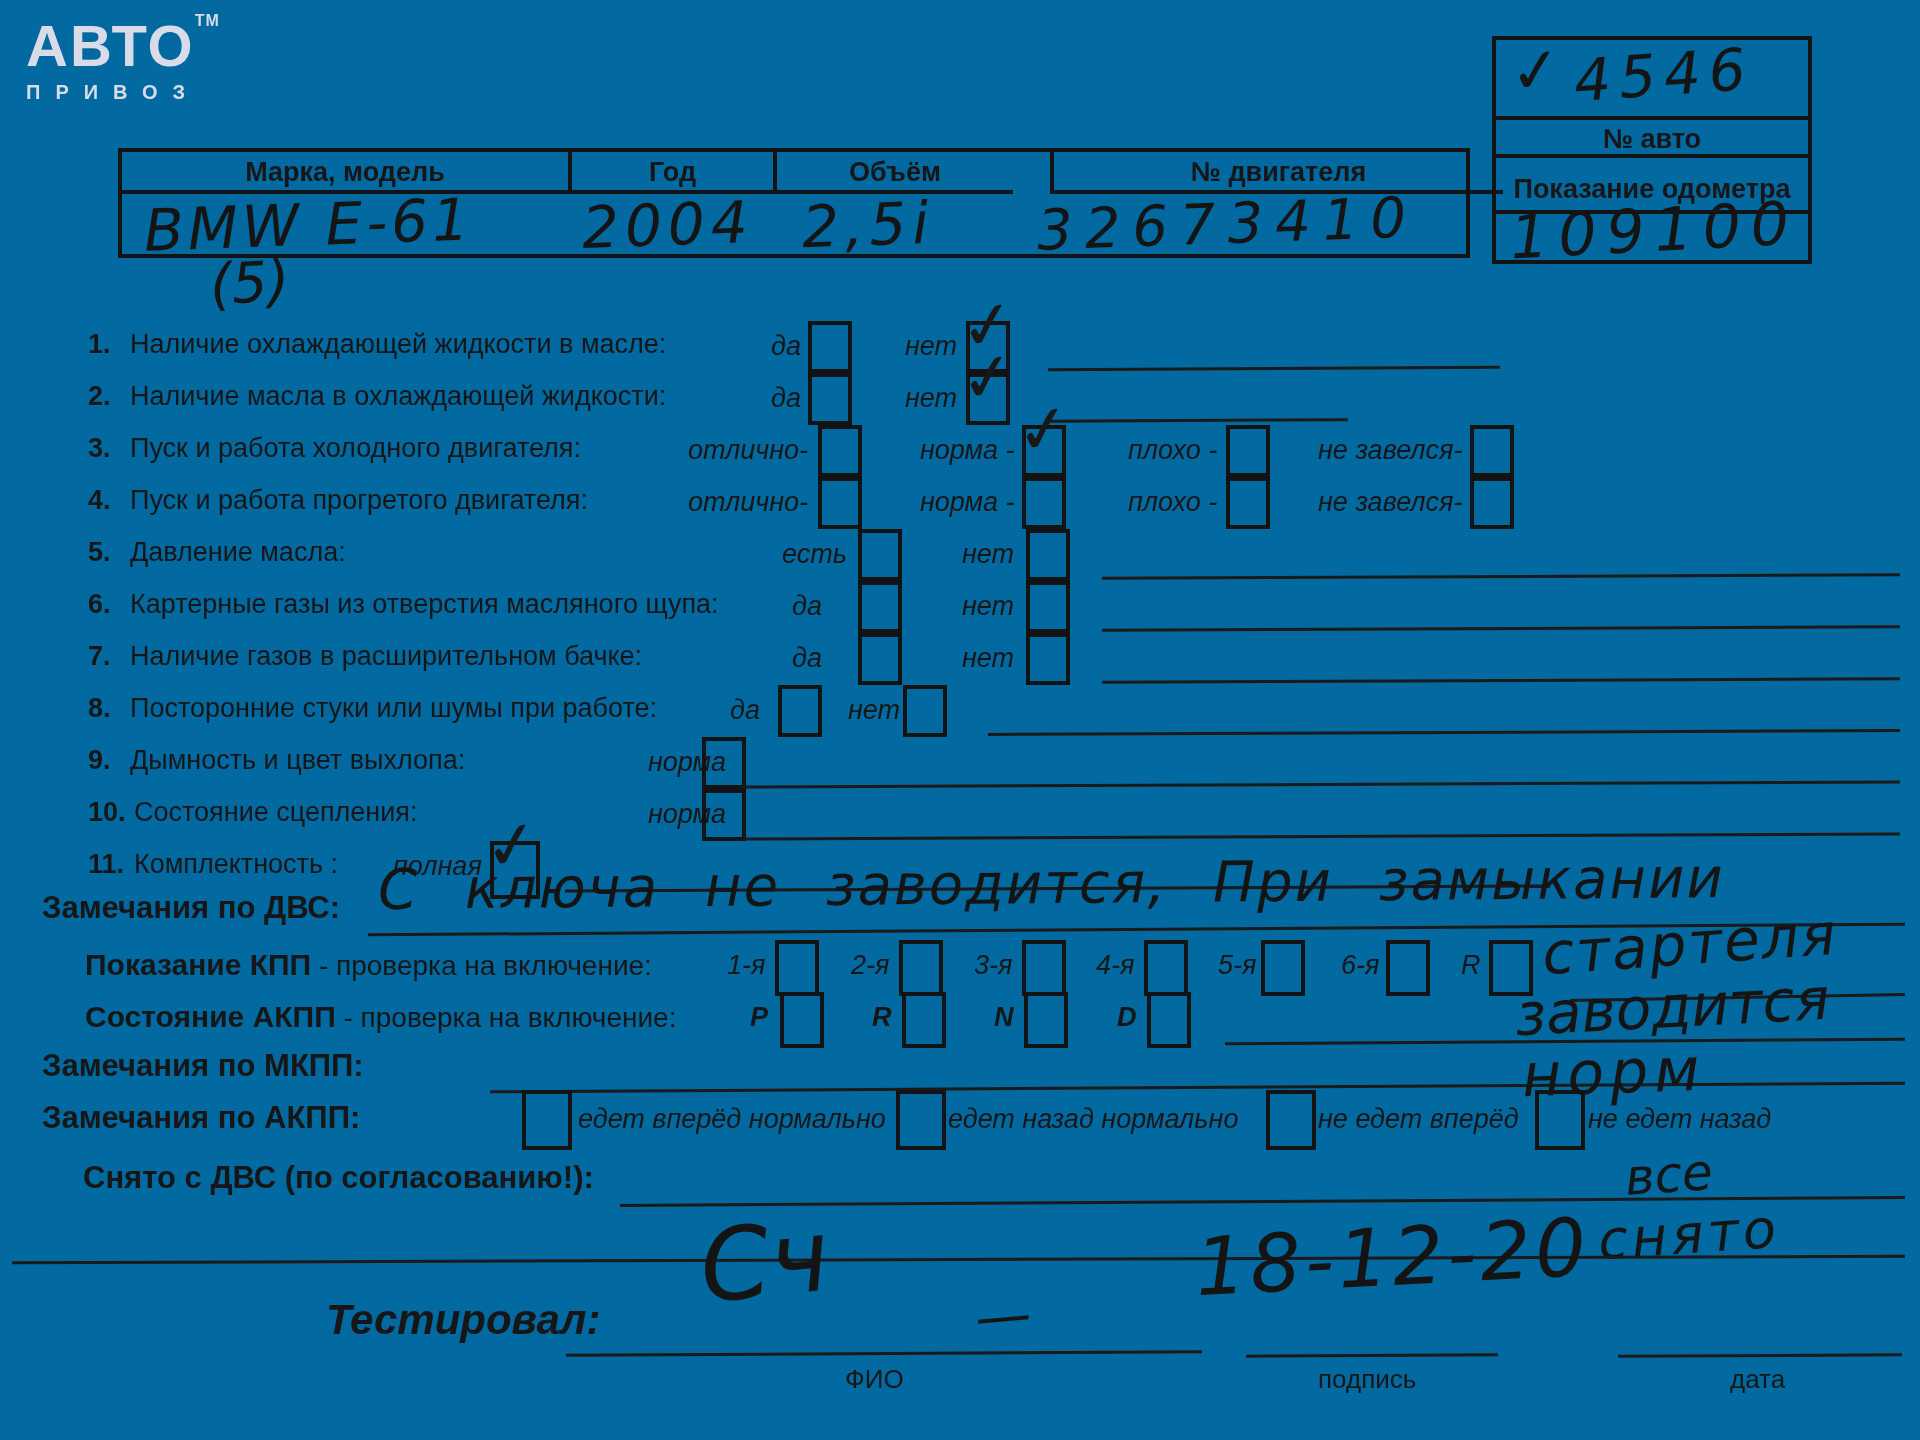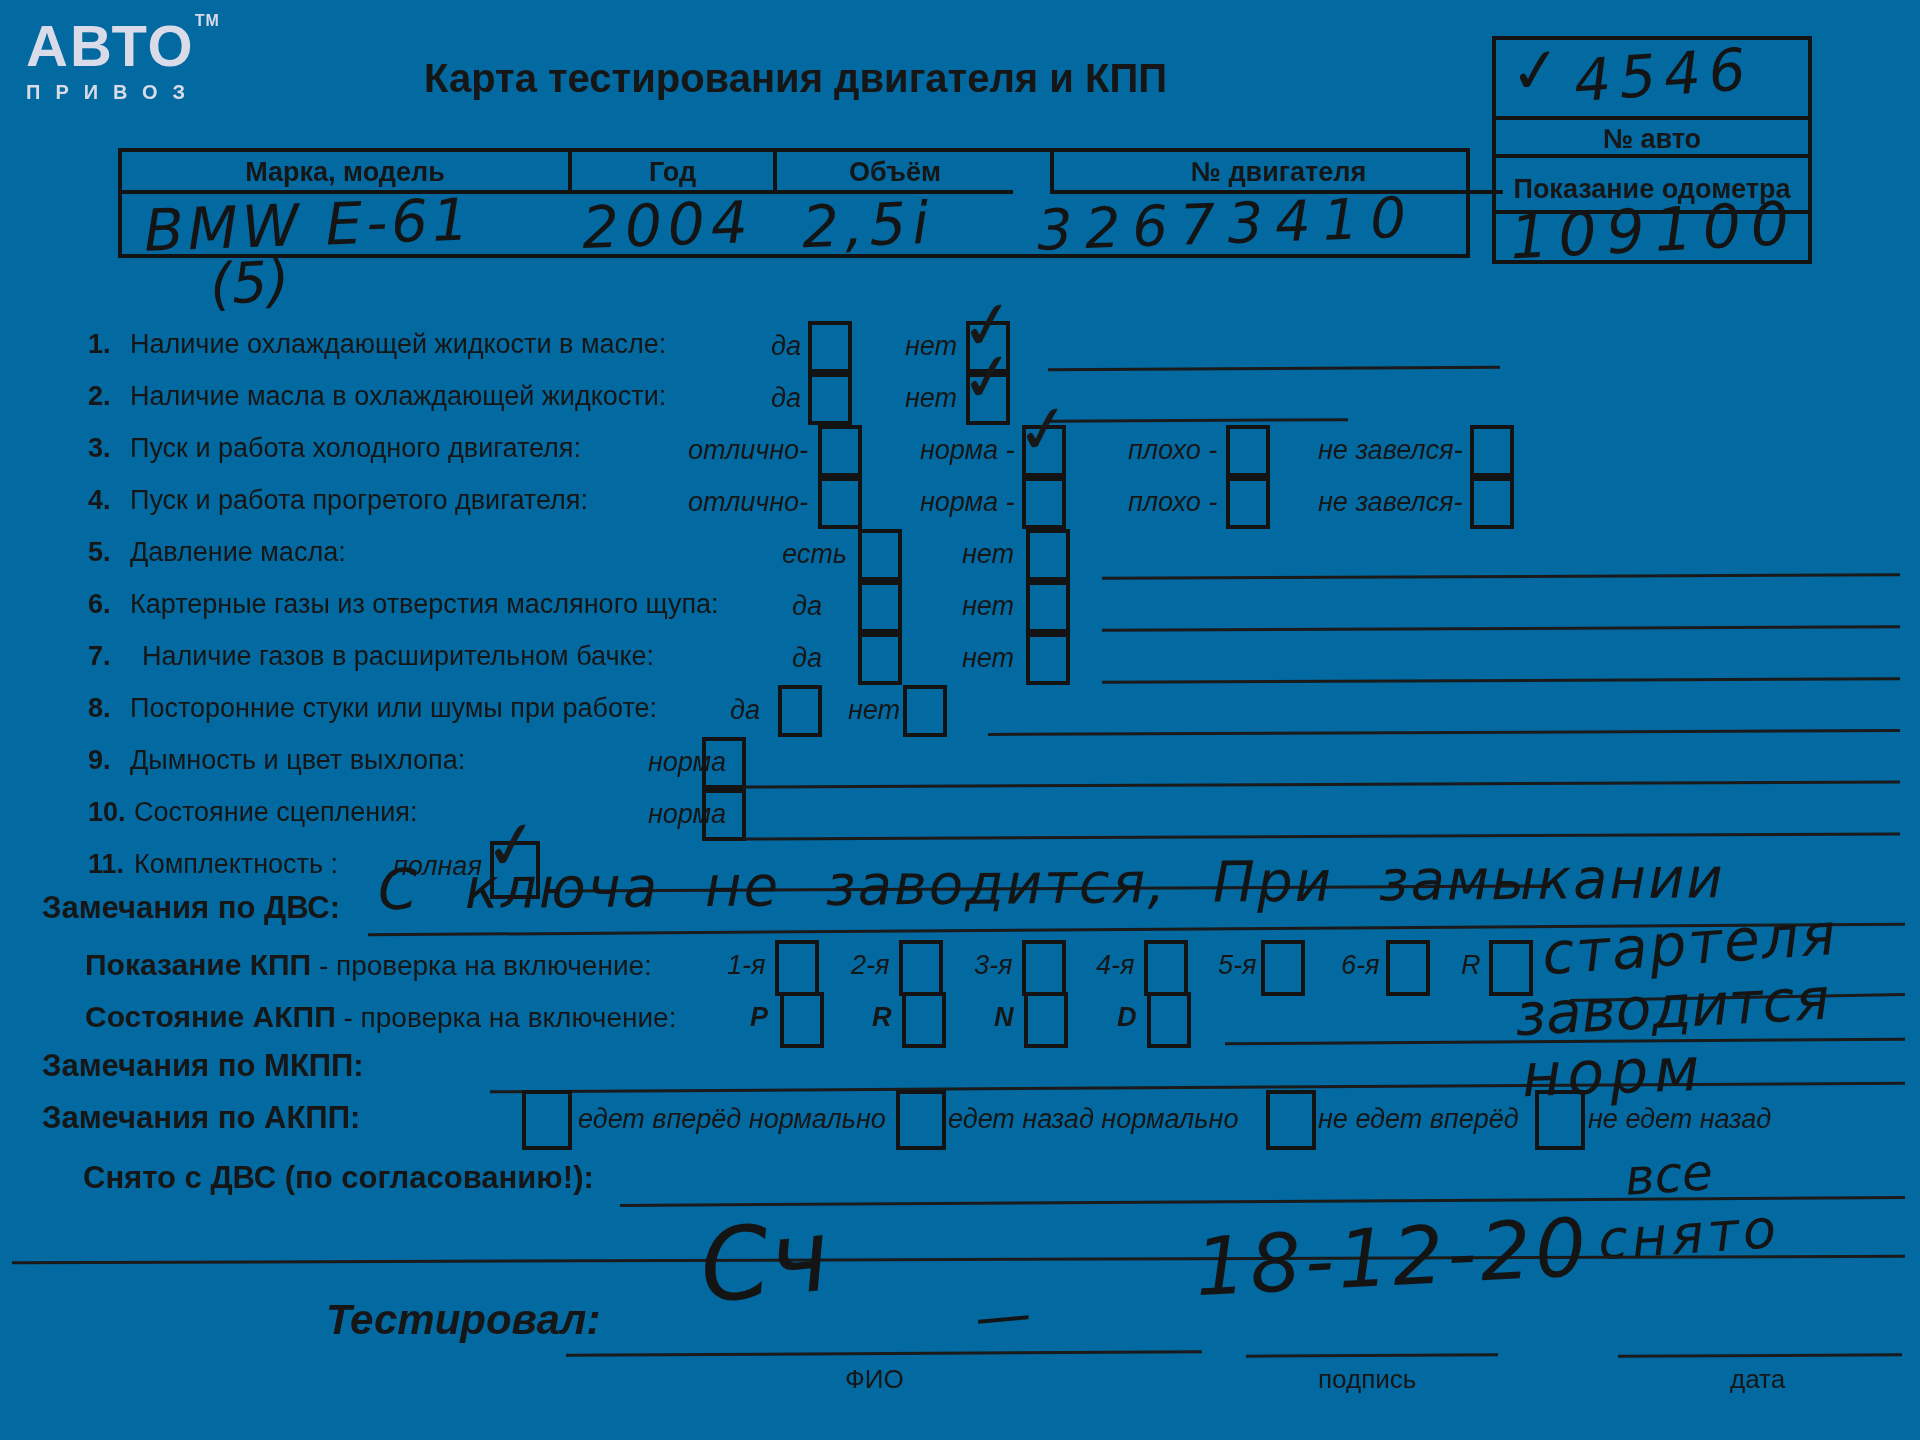--- a/index.html
+++ b/index.html
@@ -31,21 +31,20 @@
 
 <div class="page">
 
   <div class="abs logo" style="left:26px;top:12px;">
     <div style="font-size:58px;letter-spacing:2px;">
       <span>АВТО</span><span style="font-size:16px;vertical-align:top;letter-spacing:1px;">TM</span>
     </div>
     <div style="font-size:20px;letter-spacing:15px;margin-top:2px;">ПРИВОЗ</div>
   </div>
 
-  <div class="abs bold" style="left:424px;top:56px;font-size:40px;">Карта тестирования двигателя  и КПП</div>
 
   <div class="tbl" style="left:1492px;top:36px;width:312px;height:220px;">
     <div class="abs" style="left:0;top:0;width:100%;height:76px;">
       <span class="hw" style="left:14px;top:0px;font-size:62px;transform:rotate(-6deg);">✓</span>
       <span class="hw" style="left:78px;top:6px;font-size:58px;letter-spacing:8px;transform:rotate(-4deg);">4546</span>
     </div>
     <div class="abs hdr" style="left:0;top:76px;width:100%;height:38px;border-top:4px solid #131313;padding-top:4px;">№ авто</div>
     <div class="abs hdr" style="left:0;top:114px;width:100%;height:36px;border-top:4px solid #131313;border-bottom:4px solid #131313;padding-top:16px;">Показание одометра</div>
     <div class="abs" style="left:0;top:152px;width:100%;height:64px;">
       <span class="hw" style="left:14px;top:8px;font-size:60px;letter-spacing:10px;transform:rotate(-3deg);">109100</span>
@@ -125,21 +124,21 @@
     <span class="abs ptxt" style="left:130px;top:589px;">Картерные газы из отверстия масляного щупа:</span>
     <span class="abs ptxt it" style="left:792px;top:591px;">да</span>
     <span class="cb" style="left:858px;top:581px;"></span>
     <span class="abs ptxt it" style="left:962px;top:591px;">нет</span>
     <span class="cb" style="left:1026px;top:581px;"></span>
     <span class="ln" style="left:1102px;top:627px;width:798px;transform:rotate(-0.25deg);"></span>
   </div>
 
   <div>
     <span class="abs ptxt bold" style="left:88px;top:641px;">7.</span>
-    <span class="abs ptxt" style="left:130px;top:641px;margin-left:12px;">Наличие газов в расширительном бачке:</span>
+    <span class="abs ptxt" style="left:130px;top:641px;">Наличие газов в расширительном бачке:</span>
     <span class="abs ptxt it" style="left:792px;top:643px;">да</span>
     <span class="cb" style="left:858px;top:633px;"></span>
     <span class="abs ptxt it" style="left:962px;top:643px;">нет</span>
     <span class="cb" style="left:1026px;top:633px;"></span>
     <span class="ln" style="left:1102px;top:679px;width:798px;transform:rotate(-0.25deg);"></span>
   </div>
 
   <div>
     <span class="abs ptxt bold" style="left:88px;top:693px;">8.</span>
     <span class="abs ptxt" style="left:130px;top:693px;">Посторонние стуки или шумы при работе:</span>

